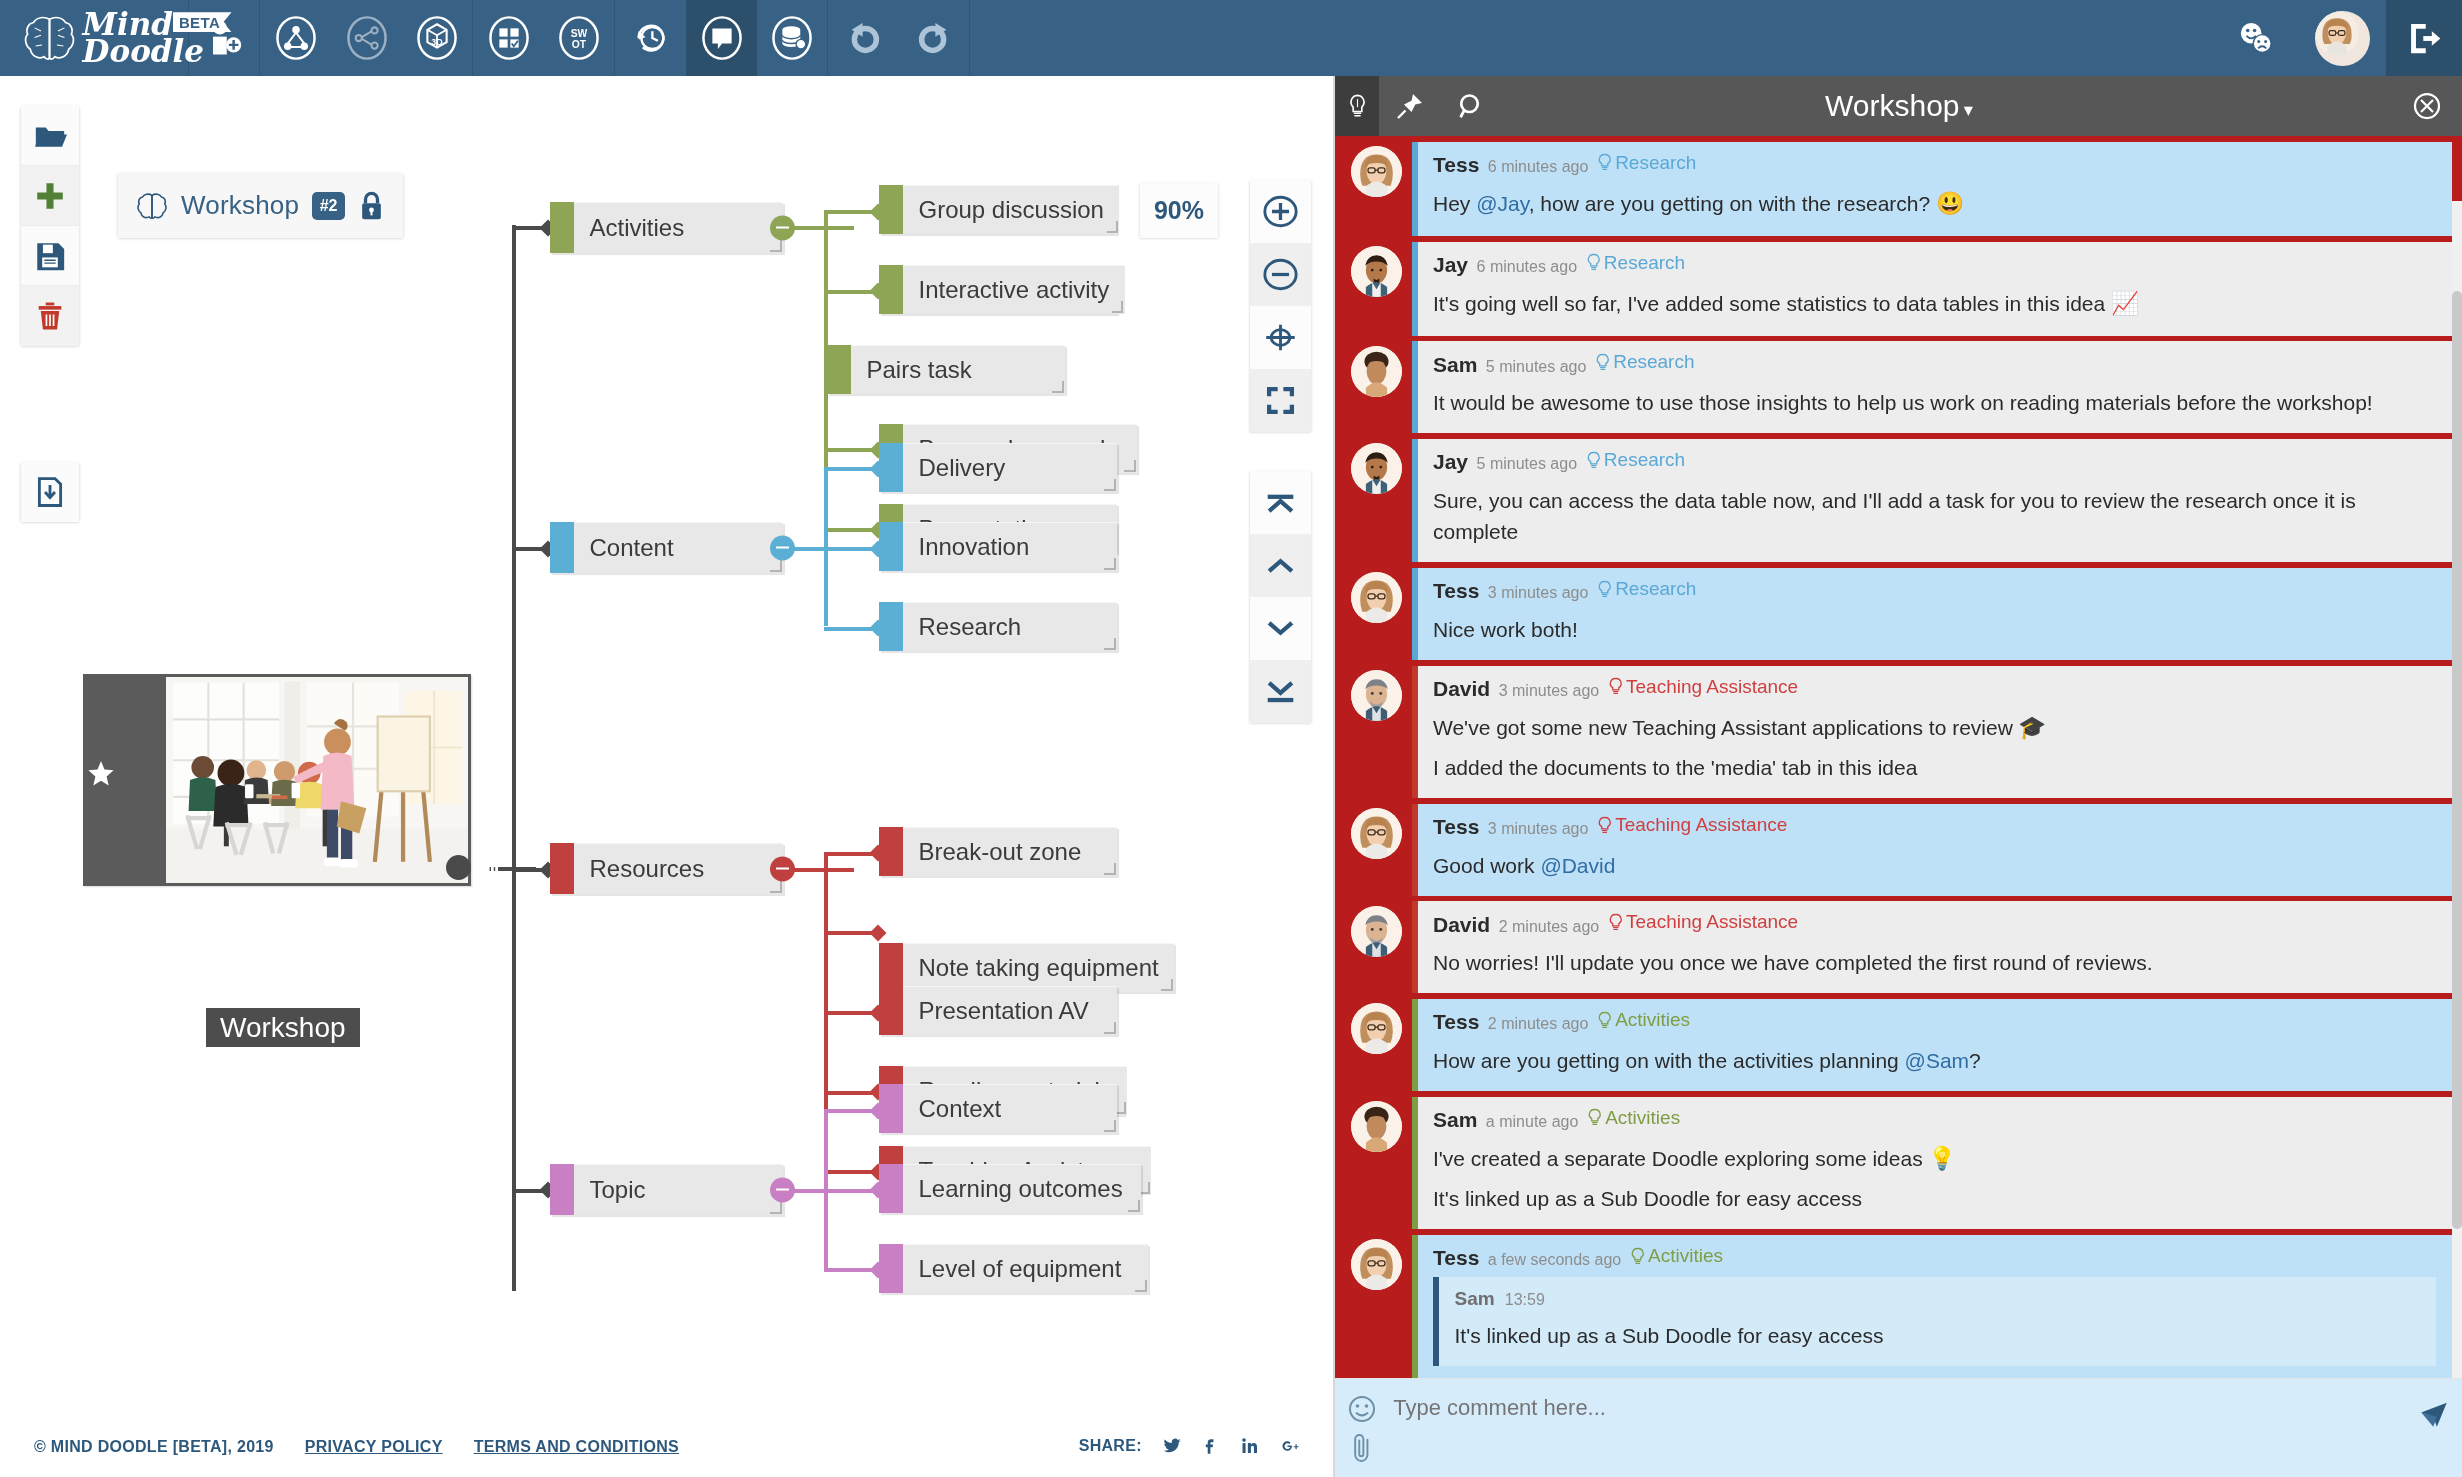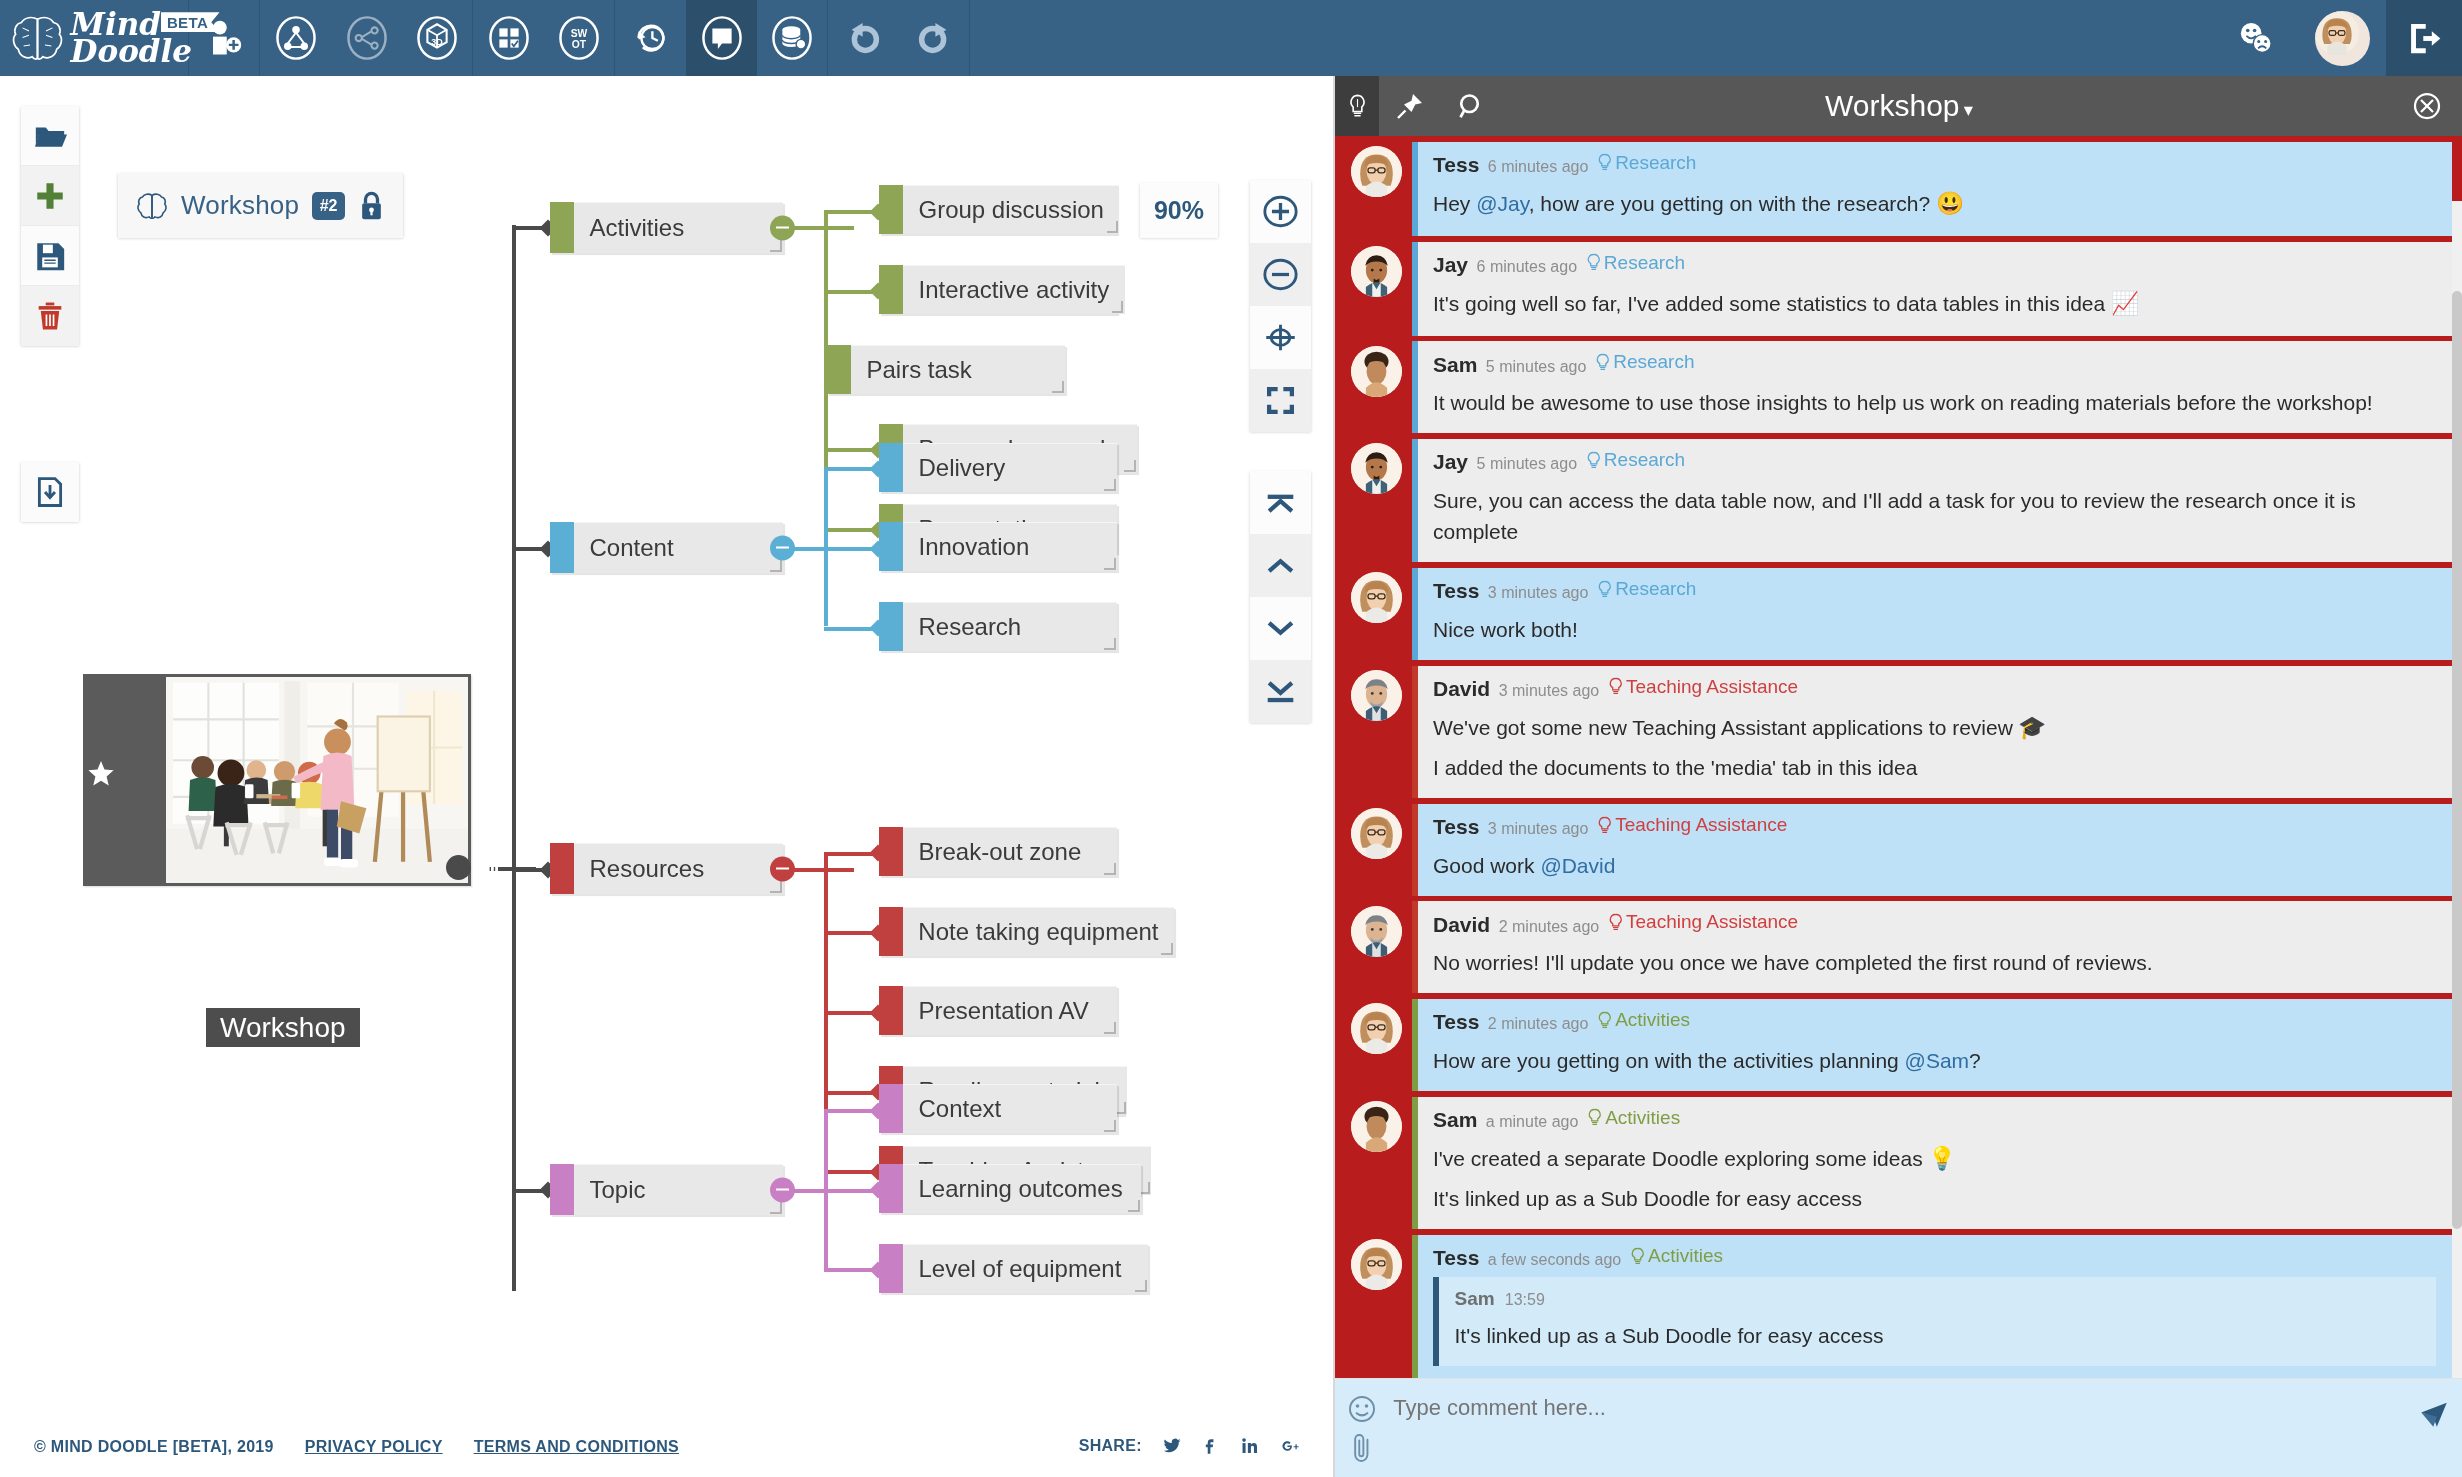--- a/index.html
+++ b/index.html
@@ -11,21 +11,21 @@
     overflow: hidden;
   }
   .app { position: relative; width: 2462px; height: 1477px; }
 
   
   .topbar {
     position: absolute; top: 0; left: 0; width: 2462px; height: 76px;
     background: #376185; display: flex; align-items: stretch;
   }
   .logo-cell {
-    width: 189px; display: flex; align-items: center; padding-left: 10px;
+    width: 189px; display: flex; align-items: center; padding-left: 22px;
     border-right: 1.4px solid #2e5574;
   }
   .brain-logo { width: 55px; height: 48px; flex: none; }
   .logo-text {
     margin-left: 5.6px; color: #fff; line-height: 0.88;
     font-family: "DejaVu Serif", serif; font-style: italic;
     font-size: 31px; font-weight: bold; position: relative;
   }
   .logo-text .l1 { display:block; }
   .logo-text .l2 { display:block; }
@@ -631,21 +631,21 @@
           </div>
       </div>
 
       <div class="node" style="left:879px; top:751px; width:238px; height:49px;">
         <div class="bar" style="background:#C0403F;"></div>
         <div class="body">
           <span>Break-out zone</span>
           <span class="corner"></span>
         </div>
       </div>
-      <div class="node" style="left:879px; top:831px; width:295px; height:49px;justify-content:flex-end;">
+      <div class="node" style="left:879px; top:867px; width:295px; height:49px;">
         <div class="bar" style="background:#C0403F;"></div>
         <div class="body">
           <span>Note taking equipment</span>
           <span class="corner"></span>
         </div>
       </div>
       <div class="node" style="left:879px; top:910px; width:238px; height:49px;">
         <div class="bar" style="background:#C0403F;"></div>
         <div class="body">
           <span>Presentation AV</span>

